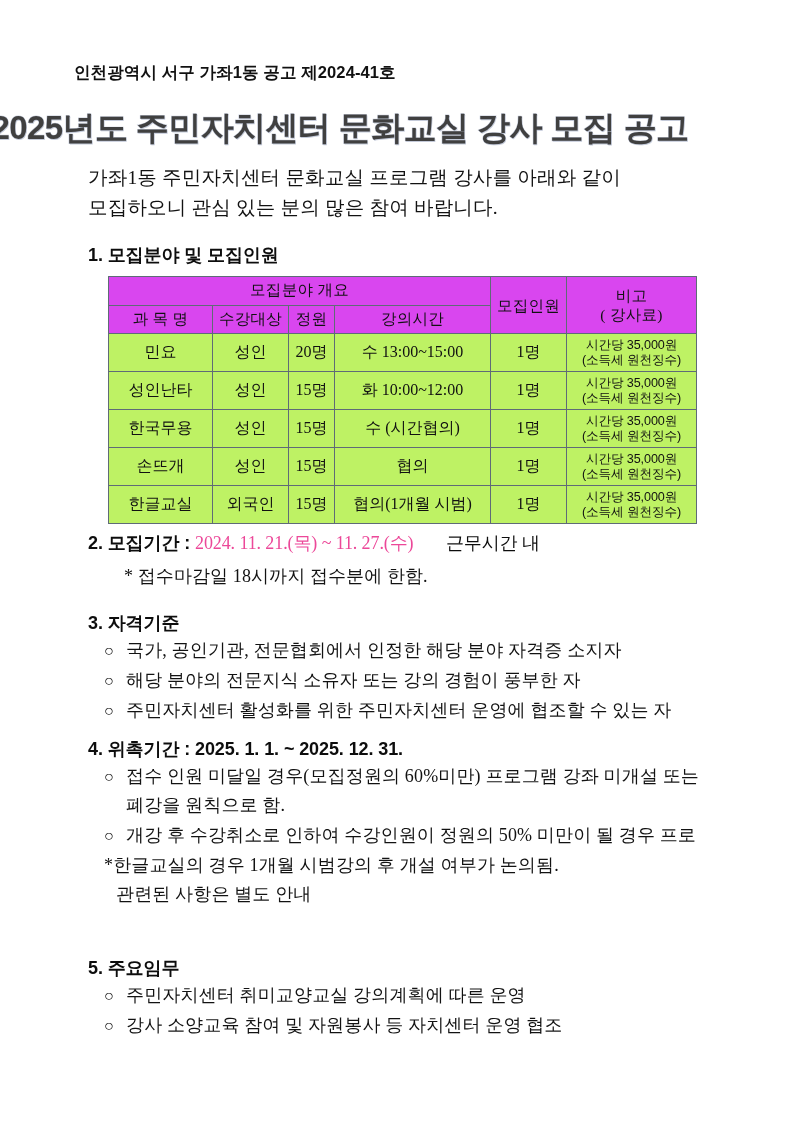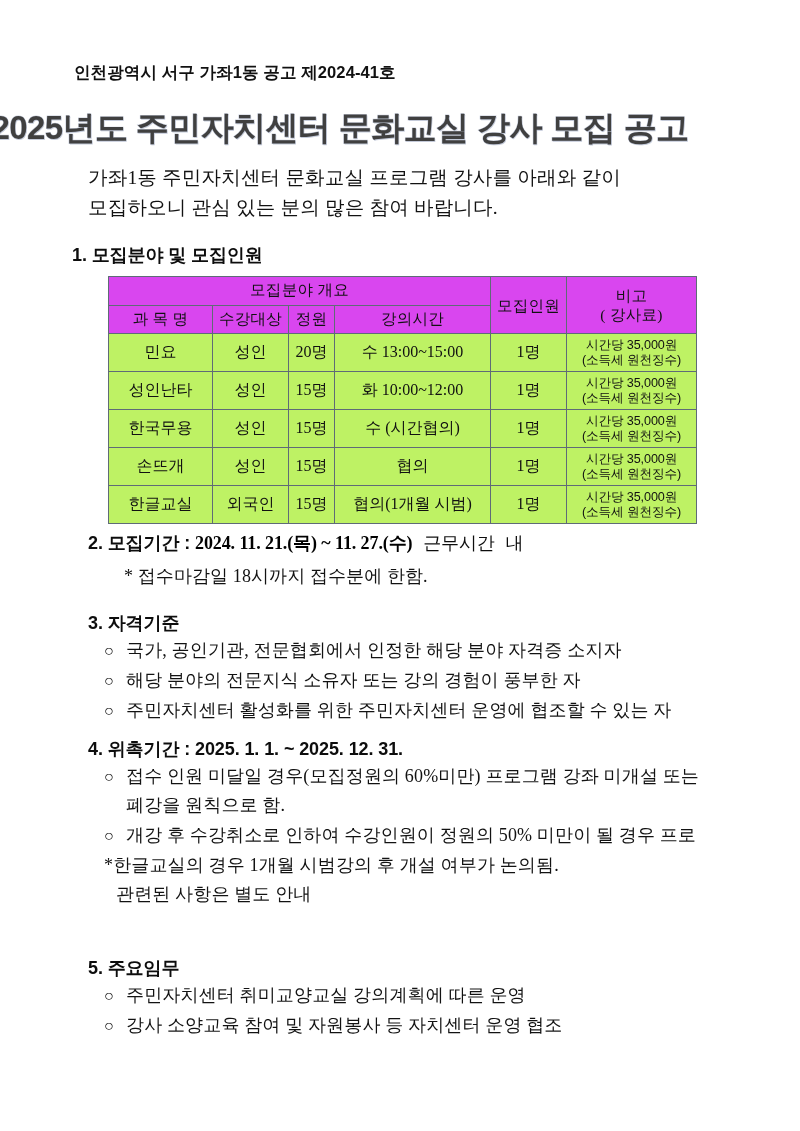--- a/index.html
+++ b/index.html
@@ -75,27 +75,28 @@
   .sec-head {
     position: absolute;
     font-family: "Liberation Sans", "DejaVu Sans", sans-serif;
     font-weight: 700;
     font-size: 18px;
     letter-spacing: -0.1px;
     color: #0d0d0d;
     white-space: nowrap;
   }
   .sec-head .inline-normal {
-    font-family: Liberation Mono, monospace;
+    font-family: Liberation Serif, serif;
     font-weight: 400;
+    margin-left: 28px;
   }
   .sec-head .blue {
-    color: #000000;
+    color: #ec4899;
     font-family: "Liberation Serif", "DejaVu Serif", serif;
-    font-weight: 700;
+    font-weight: 400;
   }
   .sec-head .plain-date {
     font-family: "Liberation Sans", "DejaVu Sans", sans-serif;
     font-weight: 700;
   }
 
   
   .tbl-wrap {
     position: absolute;
     left: 108px;
@@ -175,21 +176,21 @@
 
   <div class="doc-no">인천광역시 서구 가좌1동 공고 제2024-41호</div>
 
   <div class="main-title">2025년도 주민자치센터 문화교실 강사 모집 공고</div>
 
   <div class="intro">
     <div>가좌1동 주민자치센터 문화교실 프로그램 강사를 아래와 같이</div>
     <div>모집하오니 관심 있는 분의 많은 참여 바랍니다.</div>
   </div>
 
-  <div class="sec-head" style="left:72px; top:243px;">1. 모집분야 및 모집인원</div>
+  <div class="sec-head" style="left:88px; top:243px;">1. 모집분야 및 모집인원</div>
 
   <div class="tbl-wrap">
     <table class="recruit">
       <colgroup>
         <col style="width:104px">
         <col style="width:76px">
         <col style="width:46px">
         <col style="width:156px">
         <col style="width:76px">
         <col style="width:130px">

